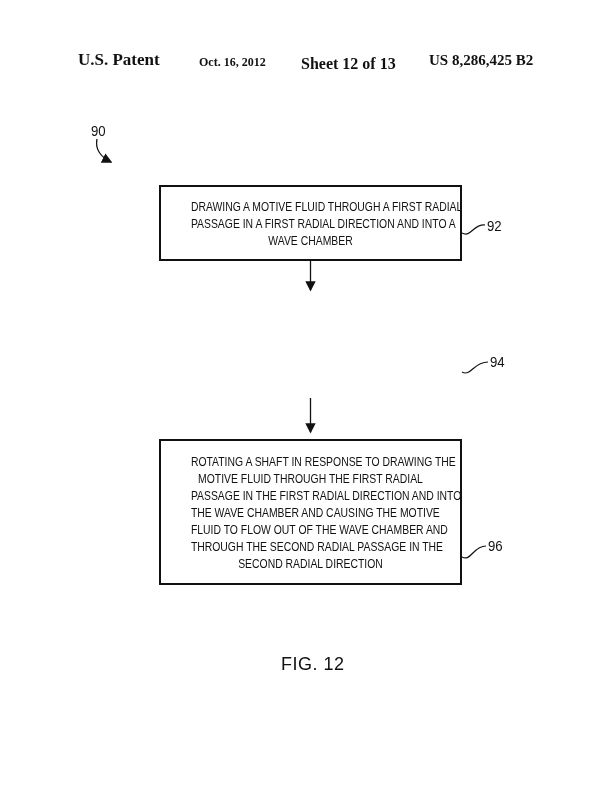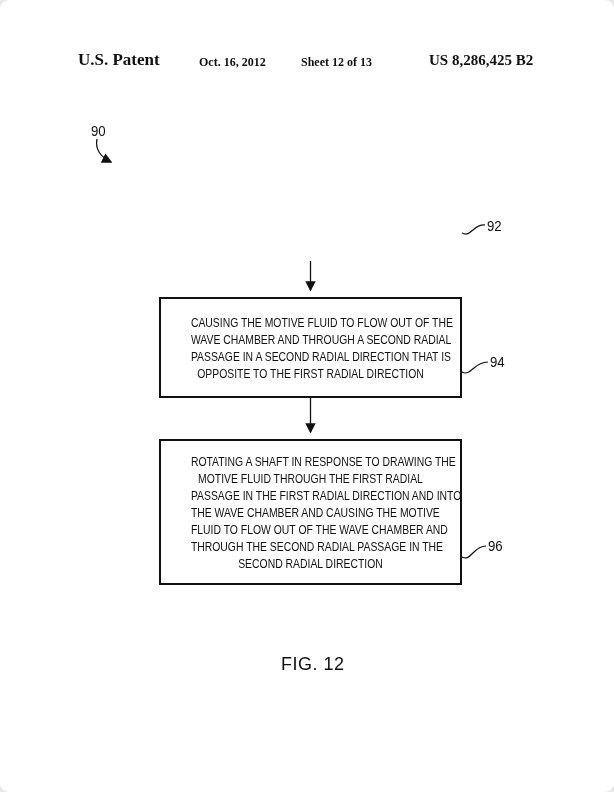--- a/index.html
+++ b/index.html
@@ -5,32 +5,31 @@
   html, body { margin: 0; padding: 0; background: #e8e8e8; }
   .page {
     position: relative;
     width: 614px;
     height: 792px;
     margin: 0 auto;
     background: #ffffff;
     color: #111111;
     font-family: "Liberation Sans", sans-serif;
     overflow: hidden;
-    border-radius: 9px;
   }
   .hdr {
     position: absolute;
     white-space: nowrap;
     font-family: "Liberation Serif", serif;
     font-weight: bold;
     color: #111111;
   }
   .hdr-title     { left: 78px;  top: 50px; font-size: 17px; }
   .hdr-date      { left: 199px; top: 55px; font-size: 12px; }
-  .hdr-sheet     { left: 301px; top: 55px; font-size: 12px; font-family: Liberation Serif, serif; }
+  .hdr-sheet     { left: 301px; top: 55px; font-size: 16px; font-family: Liberation Serif, serif; }
   .hdr-patentno  { left: 429px; top: 52px; font-size: 15px; text-align: right; }
 
   .ref-label {
     position: absolute;
     font-size: 15px;
     line-height: 15px;
     white-space: nowrap;
     transform: scaleX(0.88);
     transform-origin: left center;
     color: #111111;
@@ -106,25 +105,24 @@
 
     <path d="M310.5,398 L310.5,432" fill="none" stroke="#111111" stroke-width="1.3" marker-end="url(#arrowhead)"></path>
 
     <path d="M462,233 C471,238 473,224 485,225" fill="none" stroke="#111111" stroke-width="1.2"></path>
     <path d="M462,372 C471,377 473,362 488,362" fill="none" stroke="#111111" stroke-width="1.2"></path>
     <path d="M462,557 C471,562 473,546 486,546" fill="none" stroke="#111111" stroke-width="1.2"></path>
   </svg>
 
   <div class="ref-label ref-90">90</div>
 
-  <div class="flow-box box-2">
-      <div class="line">CAUSING THE MOTIVE FLUID TO FLOW OUT OF THE</div>
-      <div class="line">WAVE CHAMBER AND THROUGH A SECOND RADIAL</div>
-      <div class="line">PASSAGE IN A SECOND RADIAL DIRECTION THAT IS</div>
-      <div class="line">OPPOSITE TO THE FIRST RADIAL DIRECTION</div>
+  <div class="flow-box box-1">
+      <div class="line">DRAWING A MOTIVE FLUID THROUGH A FIRST RADIAL</div>
+      <div class="line">PASSAGE IN A FIRST RADIAL DIRECTION AND INTO A</div>
+      <div class="line">WAVE CHAMBER</div>
     </div>
   <div class="flow-box box-3">
       <div class="line">ROTATING A SHAFT IN RESPONSE TO DRAWING THE</div>
       <div class="line">MOTIVE FLUID THROUGH THE FIRST RADIAL</div>
       <div class="line">PASSAGE IN THE FIRST RADIAL DIRECTION AND INTO</div>
       <div class="line">THE WAVE CHAMBER AND CAUSING THE MOTIVE</div>
       <div class="line">FLUID TO FLOW OUT OF THE WAVE CHAMBER AND</div>
       <div class="line">THROUGH THE SECOND RADIAL PASSAGE IN THE</div>
       <div class="line">SECOND RADIAL DIRECTION</div>
     </div>

